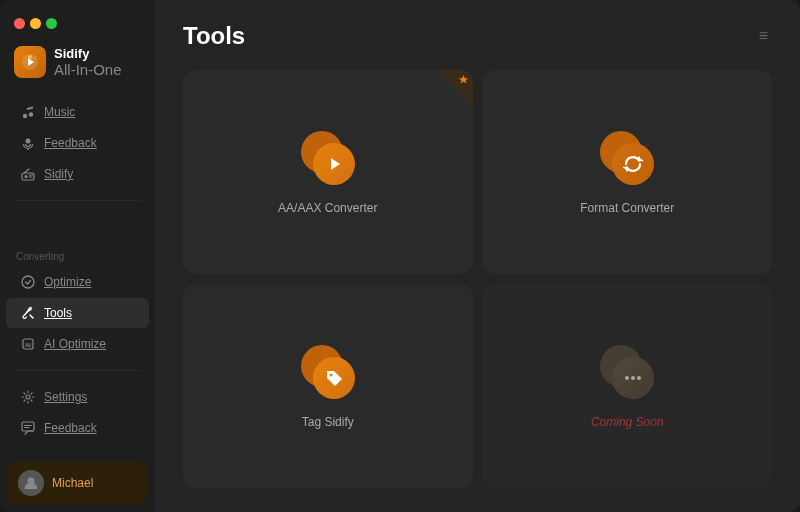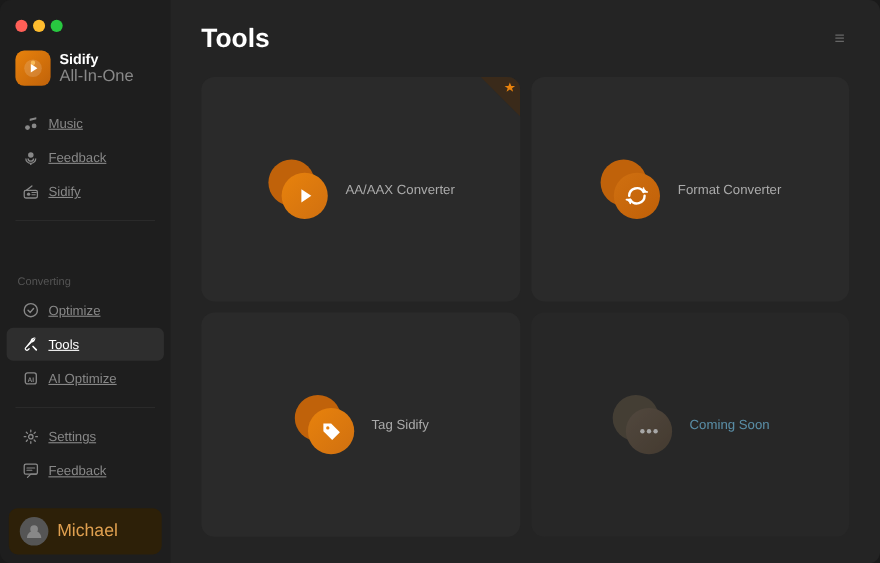--- a/index.html
+++ b/index.html
@@ -121,21 +121,21 @@
       width: 26px;
       height: 26px;
       border-radius: 50%;
       background: #555;
       display: flex;
       align-items: center;
       justify-content: center;
       color: #aaa;
       font-size: 14px;
     }
-    .user-name { color: #e0a050; font-size: 16px; font-weight: 500; }
+    .user-name { color: #e0a050; font-size: 12px; font-weight: 500; }
 
     
     .main {
       flex: 1;
       background: #242424;
       display: flex;
       flex-direction: column;
       height: 512px;
       position: relative;
     }
@@ -167,21 +167,21 @@
       grid-template-rows: 1fr 1fr;
       gap: 10px;
       padding: 8px 28px 24px 28px;
       flex: 1;
     }
 
     .tool-card {
       background: #2a2a2a;
       border-radius: 12px;
       display: flex;
-      flex-direction: row;
+      flex-direction: column;
       align-items: center;
       justify-content: center;
       gap: 14px;
       cursor: pointer;
       position: relative;
       transition: background 0.15s;
       overflow: hidden;
     }
     .tool-card.disabled { opacity: 0.6; cursor: default; }
 
@@ -259,21 +259,21 @@
       background: linear-gradient(135deg, #706050, #5a4a38);
       bottom: 2px;
       right: 2px;
     }
 
     .tool-label {
       color: #aaa;
       font-size: 12px;
       text-align: center;
     }
-    .tool-card.disabled .tool-label { color: #7dd3fc; }
+    .tool-card.disabled .tool-label { color: #ef4444; font-style: italic; }
 
     
     .corner-badge {
       position: absolute;
       top: 0;
       right: 0;
       width: 36px;
       height: 36px;
       overflow: hidden;
     }

